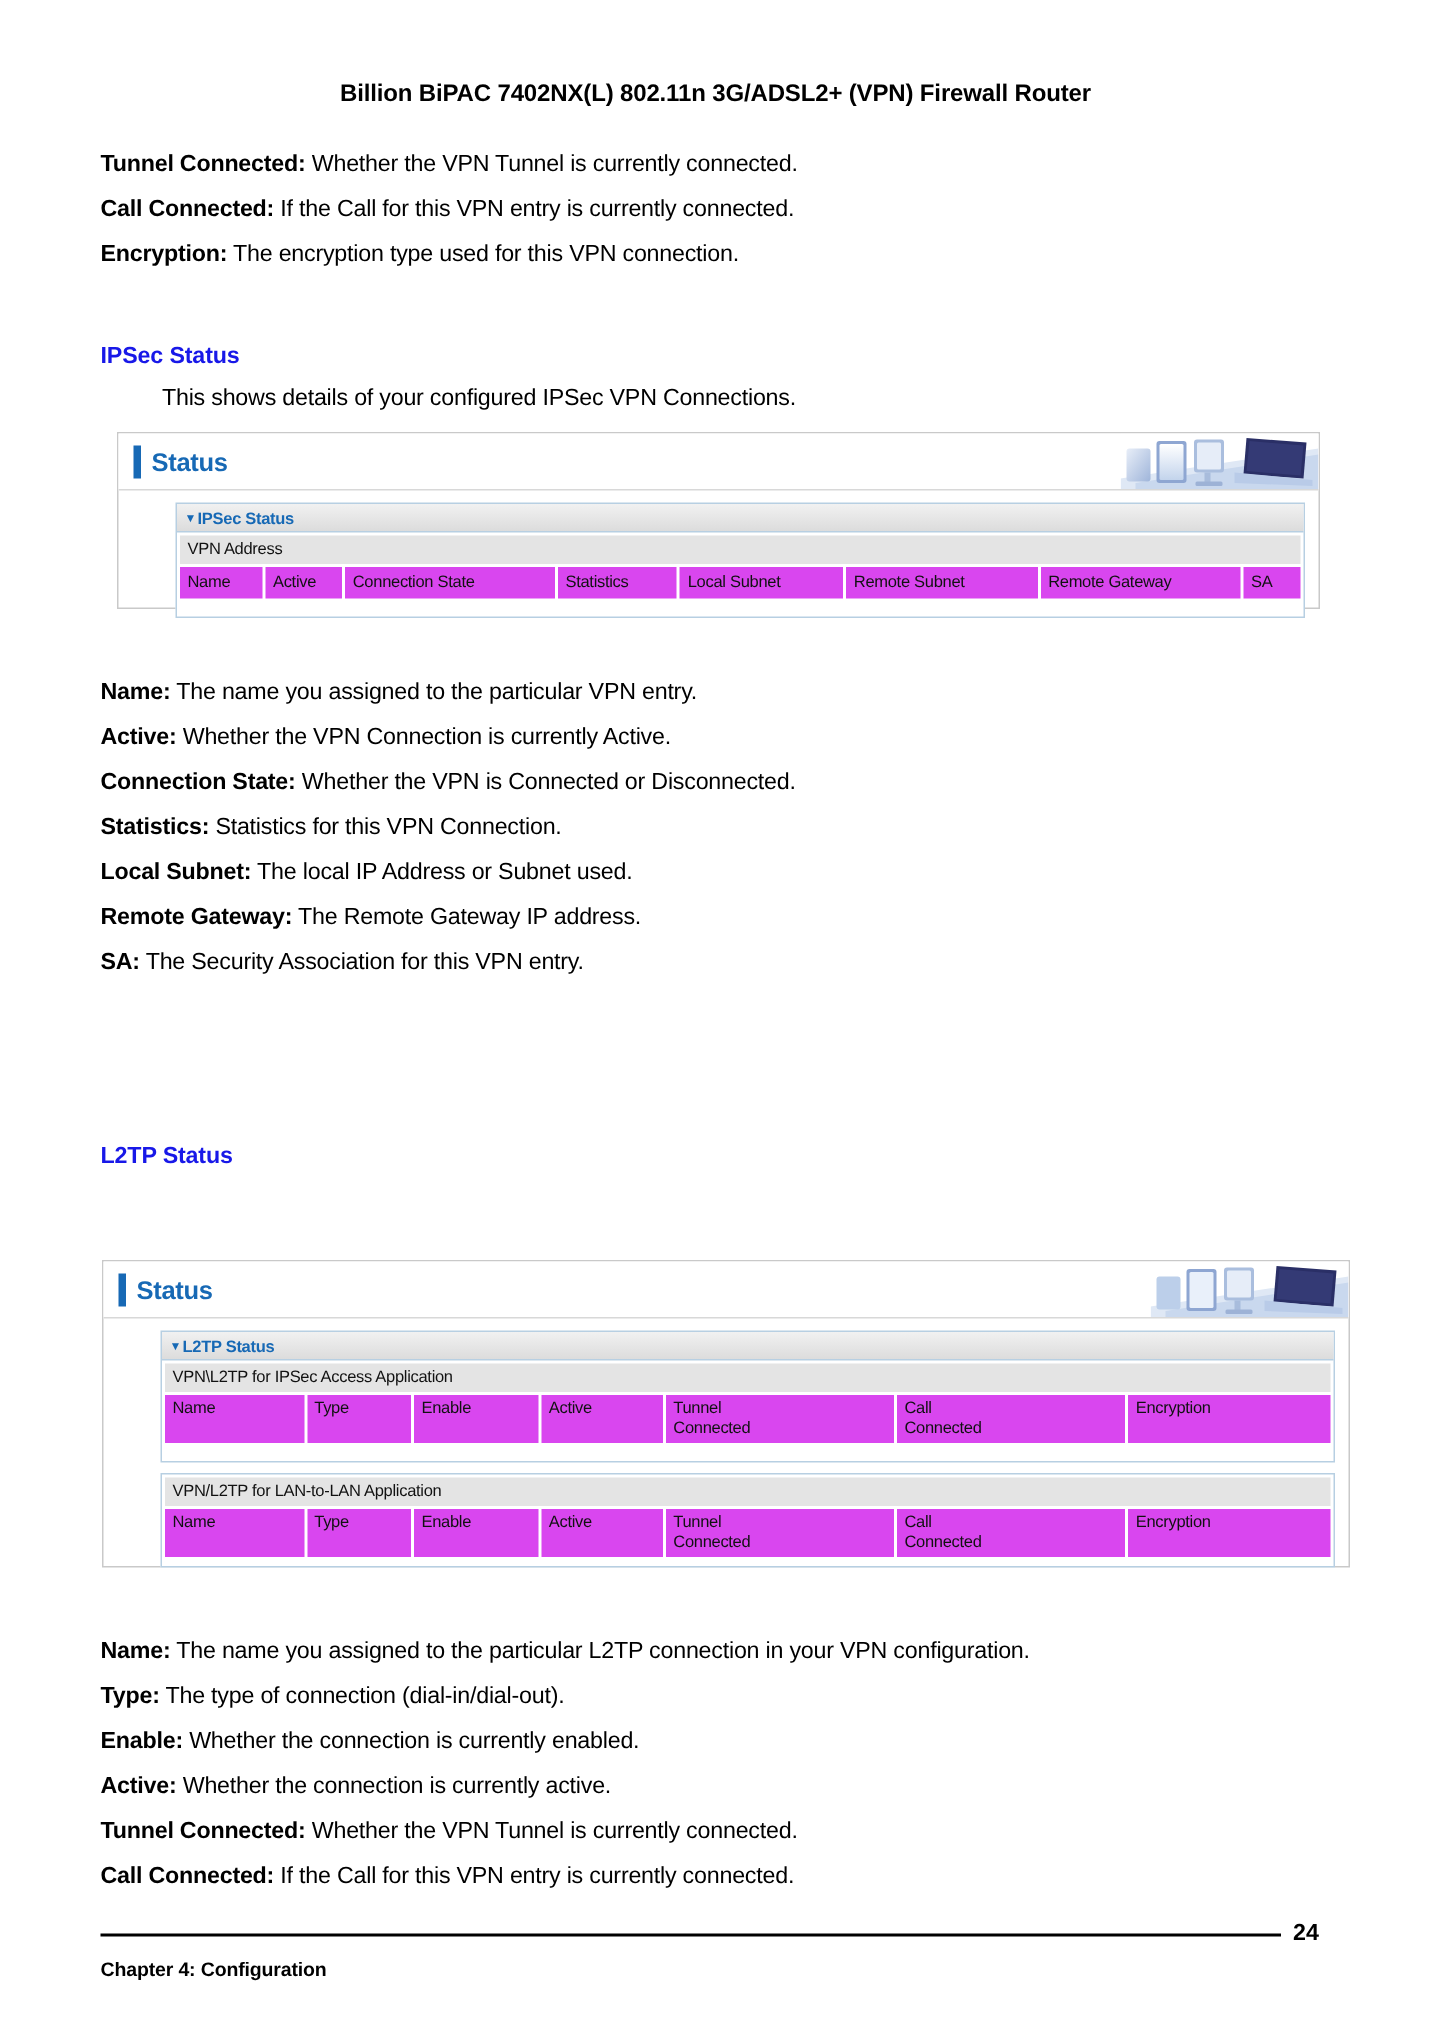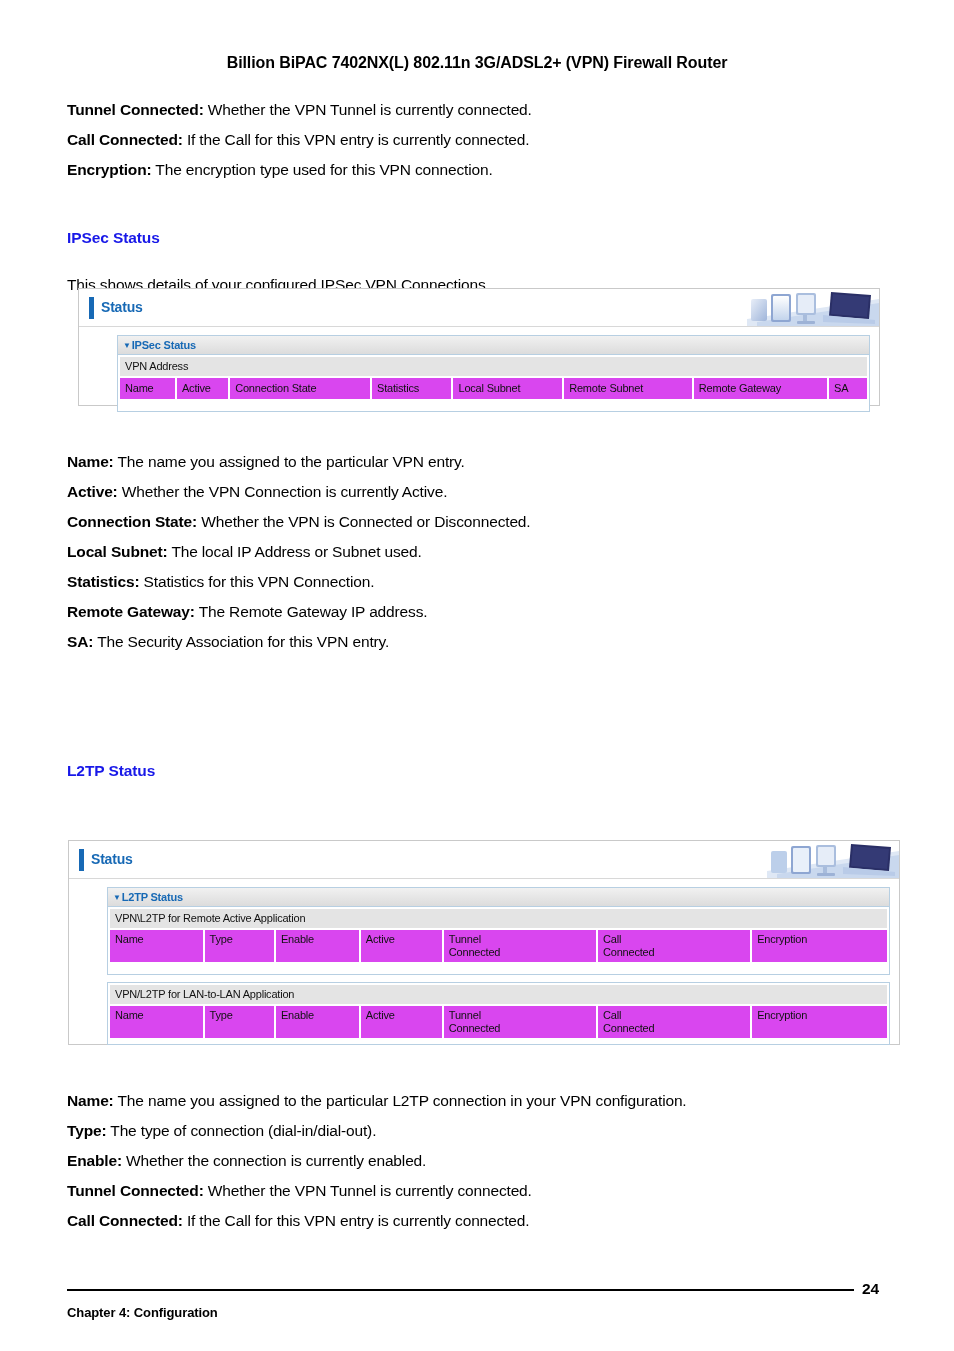--- a/index.html
+++ b/index.html
@@ -88,21 +88,21 @@
     left: 10px;
     top: 8px;
     width: 5px;
     height: 22px;
     background: #1769b5;
   }
   .topbar-title {
     position: absolute;
     left: 22px;
     top: 10px;
-    font-size: 14px;
+    font-size: 17px;
     font-weight: bold;
     color: #1769b5;
     letter-spacing: -0.2px;
   }
   .topbar-art {
     position: absolute;
     right: 0px;
     top: 0px;
     width: 132px;
     height: 37px;
@@ -208,21 +208,21 @@
 
   <div class="doc-header">Billion BiPAC 7402NX(L) 802.11n 3G/ADSL2+ (VPN) Firewall Router</div>
 
   <div class="defs" id="top-defs" style="top:95px;">
       <div class="def-line"><span class="term">Tunnel Connected:</span><span> Whether the VPN Tunnel is currently connected.</span></div>
       <div class="def-line"><span class="term">Call Connected:</span><span> If the Call for this VPN entry is currently connected.</span></div>
       <div class="def-line"><span class="term">Encryption:</span><span> The encryption type used for this VPN connection.</span></div>
     </div>
 
   <div class="sec-heading" style="top:229px;">IPSec Status</div>
-  <div class="sec-intro" style="top:276px;">This shows details of your configured IPSec VPN Connections.</div>
+  <div class="sec-intro" style="top:257px;margin-left:41px;">This shows details of your configured IPSec VPN Connections.</div>
 
   <div class="shot" id="ipsec-shot" style="left:78px; top:288px; width:802px; height:118px;">
     <div class="shot-topbar">
       <div class="topbar-accent"></div>
       <div class="topbar-title">Status</div>
       <div class="topbar-art">
         <svg width="132" height="37" viewBox="0 0 132 37">
           <defs>
             <linearGradient id="g1" x1="0" y1="0" x2="0" y2="1">
               <stop offset="0" stop-color="#ffffff"></stop>
@@ -267,22 +267,22 @@
           </div>
         <div class="tbl-filler"></div>
       </div>
     </div>
   </div>
 
   <div class="defs" id="ipsec-defs" style="top:447px;">
       <div class="def-line"><span class="term">Name:</span><span> The name you assigned to the particular VPN entry.</span></div>
       <div class="def-line"><span class="term">Active:</span><span> Whether the VPN Connection is currently Active.</span></div>
       <div class="def-line"><span class="term">Connection State:</span><span> Whether the VPN is Connected or Disconnected.</span></div>
+      <div class="def-line"><span class="term">Statistics:</span><span> Statistics for this VPN Connection.</span></div>
       <div class="def-line"><span class="term">Local Subnet:</span><span> The local IP Address or Subnet used.</span></div>
-      <div class="def-line"><span class="term">Statistics:</span><span> Statistics for this VPN Connection.</span></div>
       <div class="def-line"><span class="term">Remote Gateway:</span><span> The Remote Gateway IP address.</span></div>
       <div class="def-line"><span class="term">SA:</span><span> The Security Association for this VPN entry.</span></div>
     </div>
 
   <div class="sec-heading" style="top:762px;">L2TP Status</div>
 
   <div class="shot" id="l2tp-shot" style="left:68px; top:840px; width:832px; height:205px;">
     <div class="shot-topbar">
       <div class="topbar-accent"></div>
       <div class="topbar-title">Status</div>
@@ -302,21 +302,21 @@
           <polygon points="86,5 122,8 120,28 84,25" fill="#343a75"></polygon>
           <polygon points="76,26 128,31 128,35 76,33" fill="#b9cbe8"></polygon>
         </svg>
       </div>
     </div>
     <div class="shot-body">
       <div class="panel">
         <div class="panel-title">
           <span class="caret">▼</span><span>L2TP Status</span>
         </div>
-        <div class="subhead">VPN\L2TP for Remote Active Application</div>
+        <div class="subhead">VPN\L2TP for IPSec Access Application</div>
         <div class="hdr-row" id="l2tp-hdr-0">
             <div class="hdr-cell" style="width: 96px; padding-top: 3px; padding-bottom: 16px;"><span>Name</span></div>
             <div class="hdr-cell" style="width: 72px; padding-top: 3px; padding-bottom: 16px;"><span>Type</span></div>
             <div class="hdr-cell" style="width: 86px; padding-top: 3px; padding-bottom: 16px;"><span>Enable</span></div>
             <div class="hdr-cell" style="width: 84px; padding-top: 3px; padding-bottom: 16px;"><span>Active</span></div>
             <div class="hdr-cell" style="width: 158px;"><span>Tunnel</span><span class="l2">Connected</span></div>
             <div class="hdr-cell" style="width: 158px;"><span>Call</span><span class="l2">Connected</span></div>
             <div class="hdr-cell" style="width: 140px; padding-top: 3px; padding-bottom: 16px;"><span>Encryption</span></div>
           </div>
         <div class="tbl-filler"></div>
@@ -334,20 +334,21 @@
           </div>
         <div class="tbl-filler" style="height:4px;"></div>
       </div>
     </div>
   </div>
 
   <div class="defs" id="l2tp-defs" style="top:1086px;">
       <div class="def-line"><span class="term">Name:</span><span> The name you assigned to the particular L2TP connection in your VPN configuration.</span></div>
       <div class="def-line"><span class="term">Type:</span><span> The type of connection (dial-in/dial-out).</span></div>
       <div class="def-line"><span class="term">Enable:</span><span> Whether the connection is currently enabled.</span></div>
+      <div class="def-line"><span class="term">Active:</span><span> Whether the connection is currently active.</span></div>
       <div class="def-line"><span class="term">Tunnel Connected:</span><span> Whether the VPN Tunnel is currently connected.</span></div>
       <div class="def-line"><span class="term">Call Connected:</span><span> If the Call for this VPN entry is currently connected.</span></div>
     </div>
 
   <div class="footer-rule"></div>
   <div class="footer-left">Chapter 4: Configuration</div>
   <div class="footer-page">24</div>
 
 </div>
 

